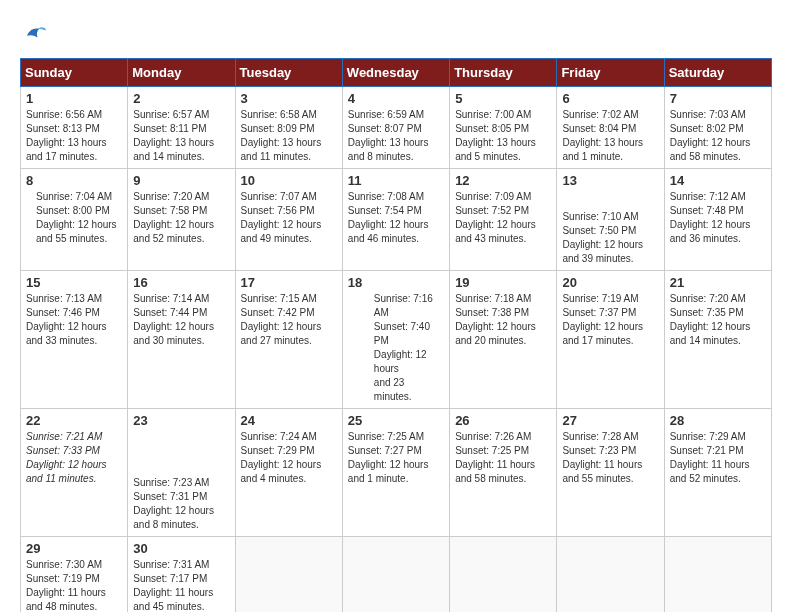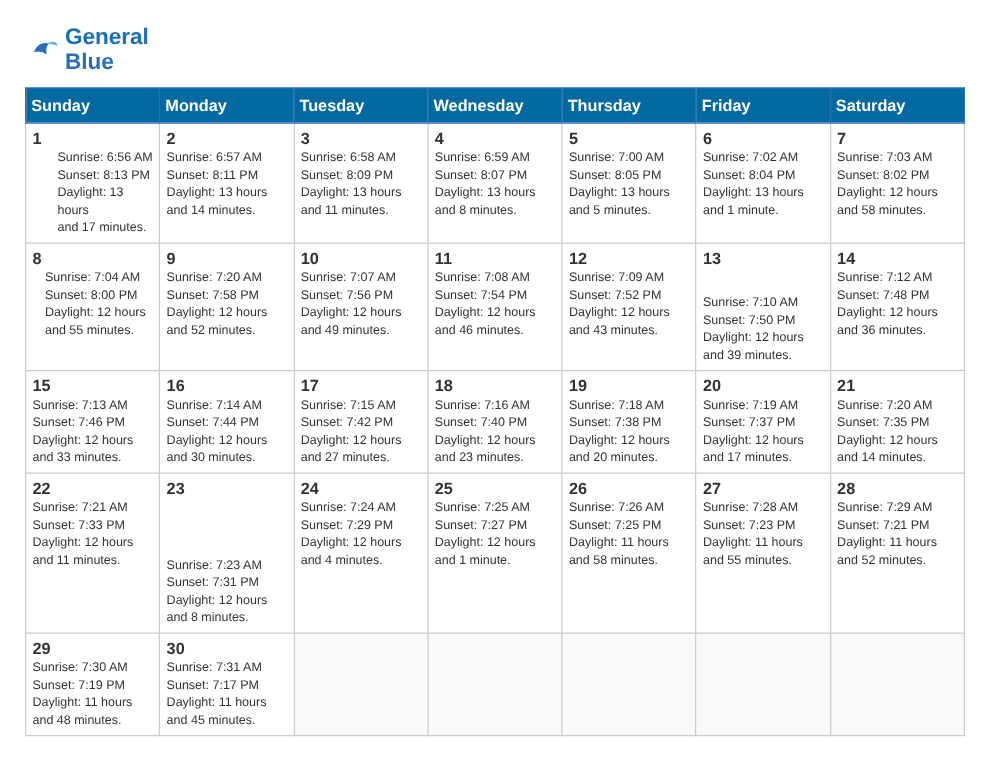--- a/index.html
+++ b/index.html
@@ -43,21 +43,21 @@
     .location {
       font-size: 14px;
       color: #555;
     }
     table {
       width: 100%;
       border-collapse: collapse;
       table-layout: fixed;
     }
     th {
-      background-color: #0369a1;
+      background-color: #7f1d1d;
       color: white;
       font-size: 13px;
       font-weight: bold;
       padding: 6px 4px;
       text-align: left;
       border: 1px solid #2a6ebb;
     }
     td {
       border: 1px solid #ccc;
       vertical-align: top;
@@ -86,24 +86,20 @@
   </style>
 </head>
 <body>
 
 <div class="header">
   <div class="logo">
     <svg class="logo-bird" viewBox="0 0 32 32">
       <path d="M8 18 Q12 8 22 10 Q18 14 20 20 Q14 16 8 18Z" fill="#2a6ebb"></path>
       <path d="M20 10 Q28 6 30 12 Q24 10 20 10Z" fill="#5aabee"></path>
     </svg>
-    <div class="logo-text">
-      <div><span>General</span></div>
-      <div style="color:#2a6ebb;font-weight:bold;">Blue</div>
-    </div>
   </div>
   <div class="title-block">
     <div class="month-title"></div>
     <div class="location"></div>
   </div>
 </div>
 
 <table>
   <thead>
     <tr id="header-row">
@@ -113,21 +109,21 @@
         <th>Wednesday</th>
         <th>Thursday</th>
         <th>Friday</th>
         <th>Saturday</th>
       </tr>
   </thead>
   <tbody id="calendar-body">
       <tr>
         <td>
           <span class="day-num">1</span>
-          <div class="day-info" style="white-space: pre-line; margin-left: 20px;">Sunrise: 6:56 AM
+          <div class="day-info" style="white-space: pre-line;">Sunrise: 6:56 AM
 Sunset: 8:13 PM
 Daylight: 13 hours
 and 17 minutes.</div>
         </td>
         <td>
           <span class="day-num">2</span>
           <div class="day-info" style="white-space: pre-line;">Sunrise: 6:57 AM
 Sunset: 8:11 PM
 Daylight: 13 hours
 and 14 minutes.</div>
@@ -236,21 +232,21 @@
         </td>
         <td>
           <span class="day-num">17</span>
           <div class="day-info" style="white-space: pre-line;">Sunrise: 7:15 AM
 Sunset: 7:42 PM
 Daylight: 12 hours
 and 27 minutes.</div>
         </td>
         <td>
           <span class="day-num">18</span>
-          <div class="day-info" style="white-space: pre-line;">Sunrise: 7:16 AM
+          <div class="day-info" style="white-space: pre-line; margin-left: 26px;">Sunrise: 7:16 AM
 Sunset: 7:40 PM
 Daylight: 12 hours
 and 23 minutes.</div>
         </td>
         <td>
           <span class="day-num">19</span>
           <div class="day-info" style="white-space: pre-line;">Sunrise: 7:18 AM
 Sunset: 7:38 PM
 Daylight: 12 hours
 and 20 minutes.</div>
@@ -266,21 +262,21 @@
           <span class="day-num">21</span>
           <div class="day-info" style="white-space: pre-line;">Sunrise: 7:20 AM
 Sunset: 7:35 PM
 Daylight: 12 hours
 and 14 minutes.</div>
         </td>
       </tr>
       <tr>
         <td>
           <span class="day-num">22</span>
-          <div class="day-info" style="white-space: pre-line;">Sunrise: 7:21 AM
+          <div class="day-info" style="white-space: pre-line; font-style: italic;">Sunrise: 7:21 AM
 Sunset: 7:33 PM
 Daylight: 12 hours
 and 11 minutes.</div>
         </td>
         <td>
           <span class="day-num">23</span>
           <div class="day-info" style="white-space: pre-line; margin-top: 48px;">Sunrise: 7:23 AM
 Sunset: 7:31 PM
 Daylight: 12 hours
 and 8 minutes.</div>

